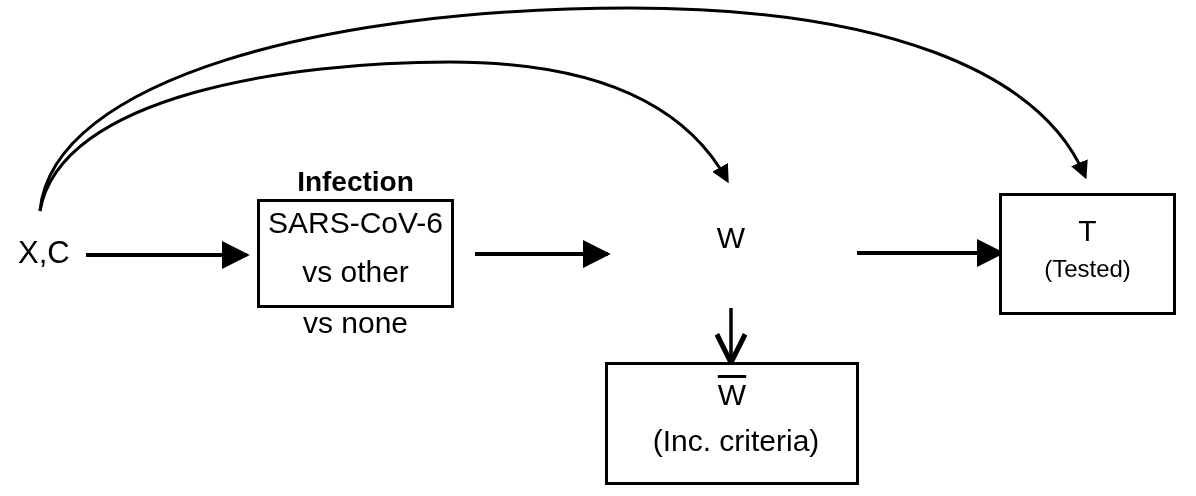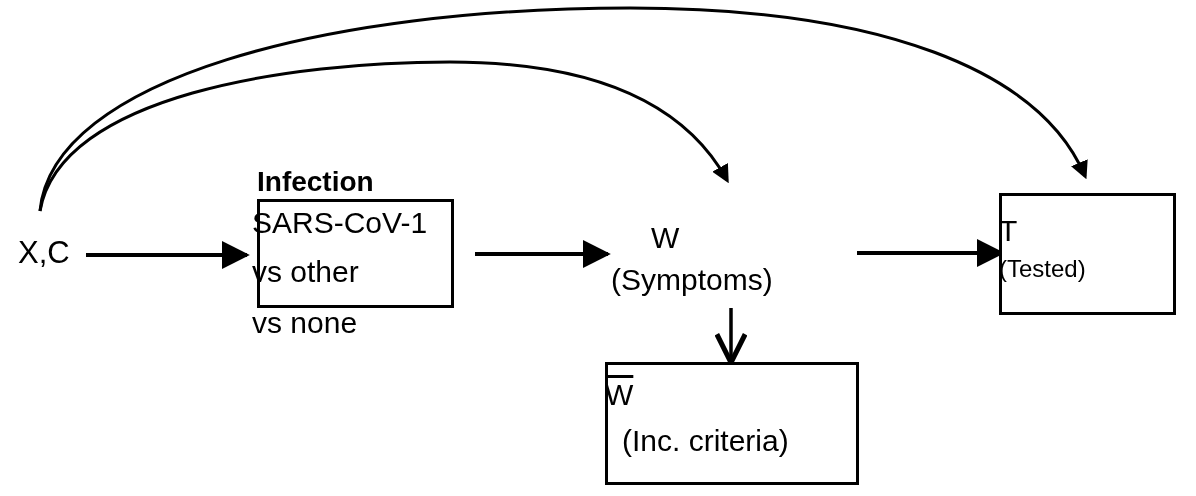--- a/index.html
+++ b/index.html
@@ -20,21 +20,21 @@
     left: 0;
     top: 0;
     width: 1196px;
     height: 496px;
     pointer-events: none;
   }
   .node-text {
     position: absolute;
     color: #000000;
     line-height: 1.12;
-    text-align: left;
+    text-align: center;
     white-space: pre;
   }
 
   
   #node-xc {
     left: 6px;
     top: 236px;
     width: 80px;
     font-size: 31px;
     text-align: left;
@@ -103,21 +103,21 @@
     box-sizing: border-box;
     background: #ffffff;
   }
   #node-wbar-line1 {
     left: 605px;
     top: 378px;
     width: 254px;
     font-size: 30px;
   }
   #node-wbar-line2 {
-    left: 622px;
+    left: 609px;
     top: 424px;
     width: 254px;
     font-size: 30px;
   }
   .overline {
     text-decoration: overline;
   }
 
   
   #node-t-box {
@@ -171,26 +171,25 @@
 
     <path d="M 40 211 C 60 95, 290 62, 450 62 C 580 62, 680 95, 727 180" fill="none" stroke="#000000" stroke-width="3" marker-end="url(#arrow-filled-curve)"></path>
 
     <path d="M 40 211 C 52 78, 330 8, 630 8 C 880 8, 1040 70, 1085 176" fill="none" stroke="#000000" stroke-width="3" marker-end="url(#arrow-filled-curve)"></path>
   </svg>
 
   <div class="node-text" id="node-xc">X,C</div>
 
   <div id="node-infection-box"></div>
   <div class="node-text" id="node-infection-label">Infection</div>
-  <div class="node-text" id="node-infection-line1">SARS-CoV-1</div>
+  <div class="node-text" id="node-infection-line1">SARS-CoV-6</div>
   <div class="node-text" id="node-infection-line2">vs other</div>
   <div class="node-text" id="node-infection-line3">vs none</div>
 
   <div class="node-text" id="node-w-line1">W</div>
-  <div class="node-text" id="node-w-line2">(Symptoms)</div>
 
   <div id="node-wbar-box"></div>
   <div class="node-text" id="node-wbar-line1"><span class="overline">W</span></div>
   <div class="node-text" id="node-wbar-line2">(Inc. criteria)</div>
 
   <div id="node-t-box"></div>
   <div class="node-text" id="node-t-line1">T</div>
   <div class="node-text" id="node-t-line2">(Tested)</div>
 
 </div>

